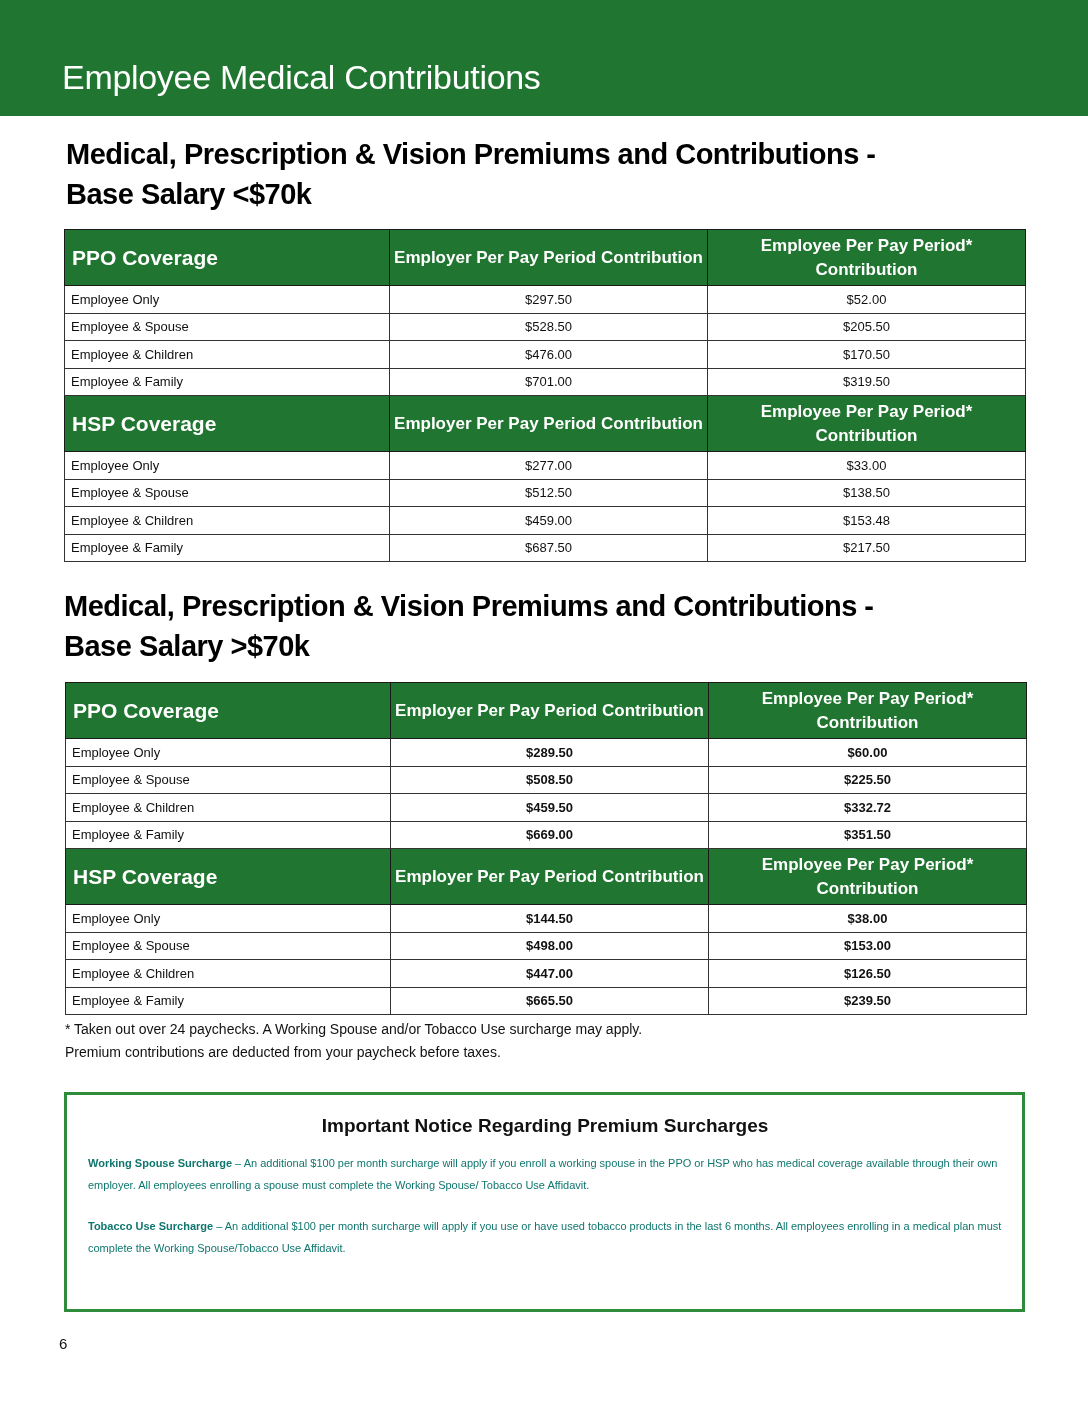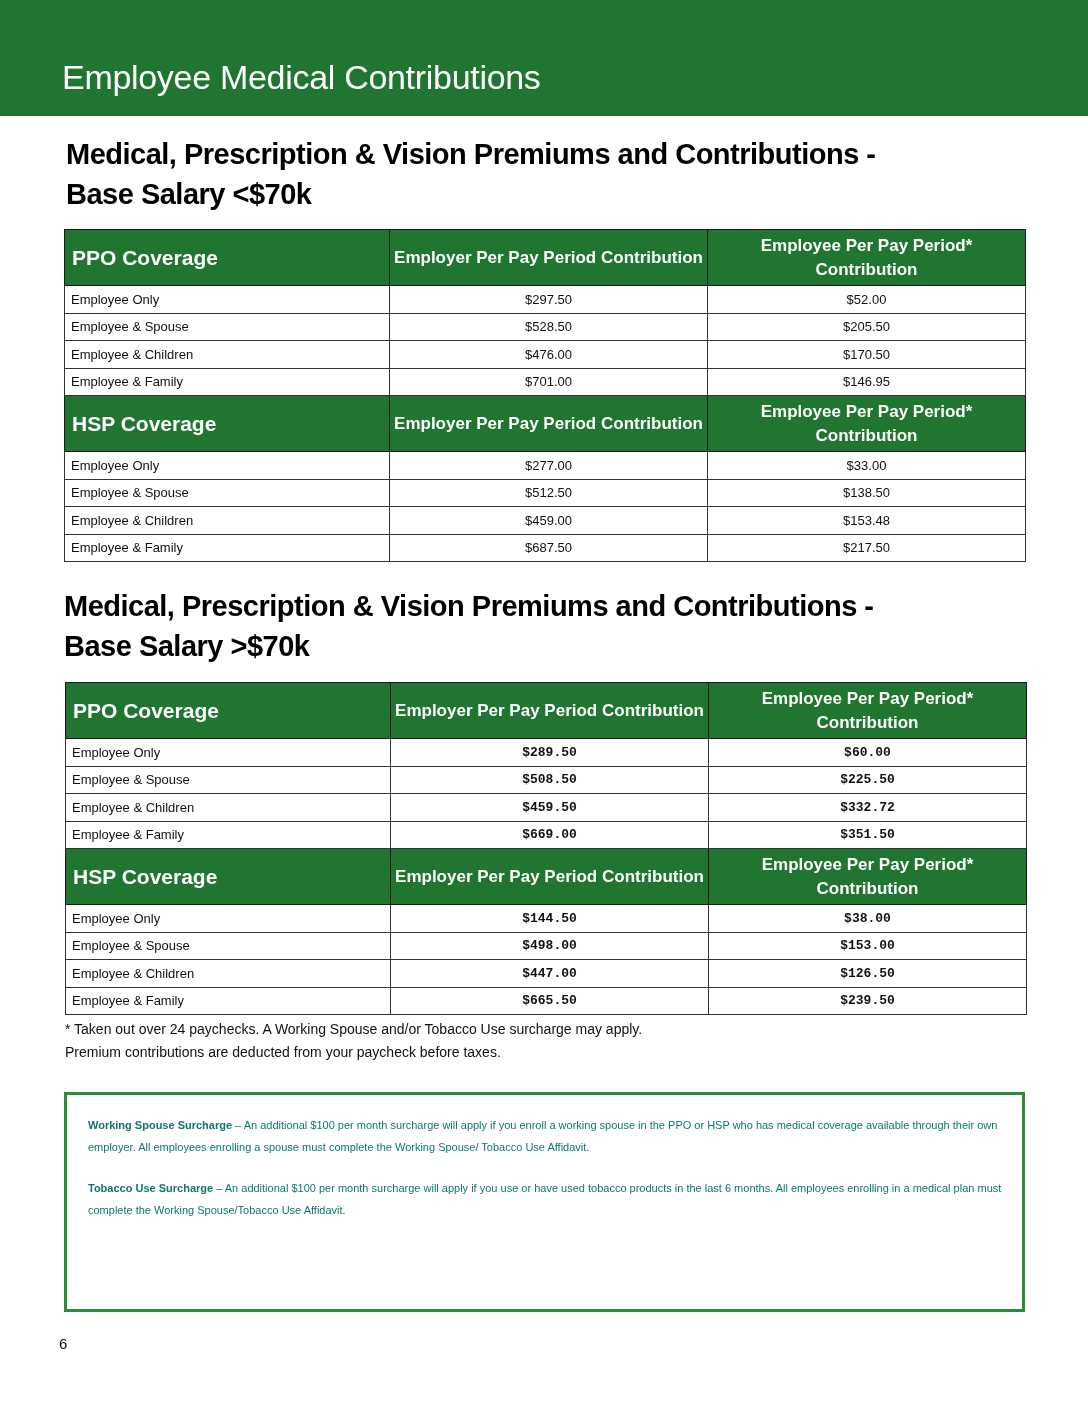--- a/index.html
+++ b/index.html
@@ -43,21 +43,21 @@
     table.contrib tr.head th.plan {
       text-align: left; padding-left: 7px; font-size: 21px;
     }
     table.contrib tr.head th.colhead { text-align: center; }
     table.contrib td {
       height: 27.5px; font-size: 13px; padding: 0 6px;
       color: #111;
     }
     table.contrib td.label { text-align: left; }
     table.contrib td.num { text-align: center; }
-    table.contrib.t2 td.num { font-weight: bold; font-family: Liberation Mono, monospace; }
+    table.contrib.t2 td.num { font-weight: bold; }
 
     .footnote {
       position: absolute; left: 65px; font-size: 14px; color: #111;
     }
     .footnote.f1 { top: 1021px; }
     .footnote.f2 { top: 1044px; }
 
     .notice-box {
       position: absolute; left: 64px; top: 1092px; width: 961px; height: 220px;
       border: 3px solid #2e8b3a;
@@ -108,21 +108,21 @@
       <td class="num">$205.50</td>
     </tr>
     <tr>
       <td class="label">Employee &amp; Children</td>
       <td class="num">$476.00</td>
       <td class="num">$170.50</td>
     </tr>
     <tr>
       <td class="label">Employee &amp; Family</td>
       <td class="num">$701.00</td>
-      <td class="num">$146.95</td>
+      <td class="num">$319.50</td>
     </tr>
     <tr class="head">
       <th class="plan">HSP Coverage</th>
       <th class="colhead">Employer Per Pay Period Contribution</th>
       <th class="colhead">Employee Per Pay Period* Contribution</th>
     </tr>
     <tr>
       <td class="label">Employee Only</td>
       <td class="num">$277.00</td>
       <td class="num">$33.00</td>
@@ -207,20 +207,21 @@
       <td class="num">$665.50</td>
       <td class="num">$239.50</td>
     </tr>
   </tbody>
 </table>
 
 <div class="footnote f1">* Taken out over 24 paychecks.  A Working Spouse and/or Tobacco Use surcharge may apply.</div>
 <div class="footnote f2">Premium contributions are deducted from your paycheck before taxes.</div>
 
 <div class="notice-box">
+  <div class="notice-title">Important Notice Regarding Premium Surcharges</div>
   <p class="notice-para">
     <span class="lead">Working Spouse Surcharge</span><span> – An additional $100 per month surcharge will apply if you enroll a working spouse in the PPO or HSP who has medical coverage available through their own employer. All employees enrolling a spouse must complete the Working  Spouse/ Tobacco Use  Affidavit.</span>
   </p>
   <p class="notice-para">
     <span class="lead">Tobacco Use Surcharge</span><span> – An additional $100 per month surcharge will apply if you use or have used tobacco products in the last 6 months. All employees enrolling in a medical plan must complete the Working Spouse/Tobacco Use Affidavit.</span>
   </p>
 </div>
 
 <div class="page-number">6</div>
 

